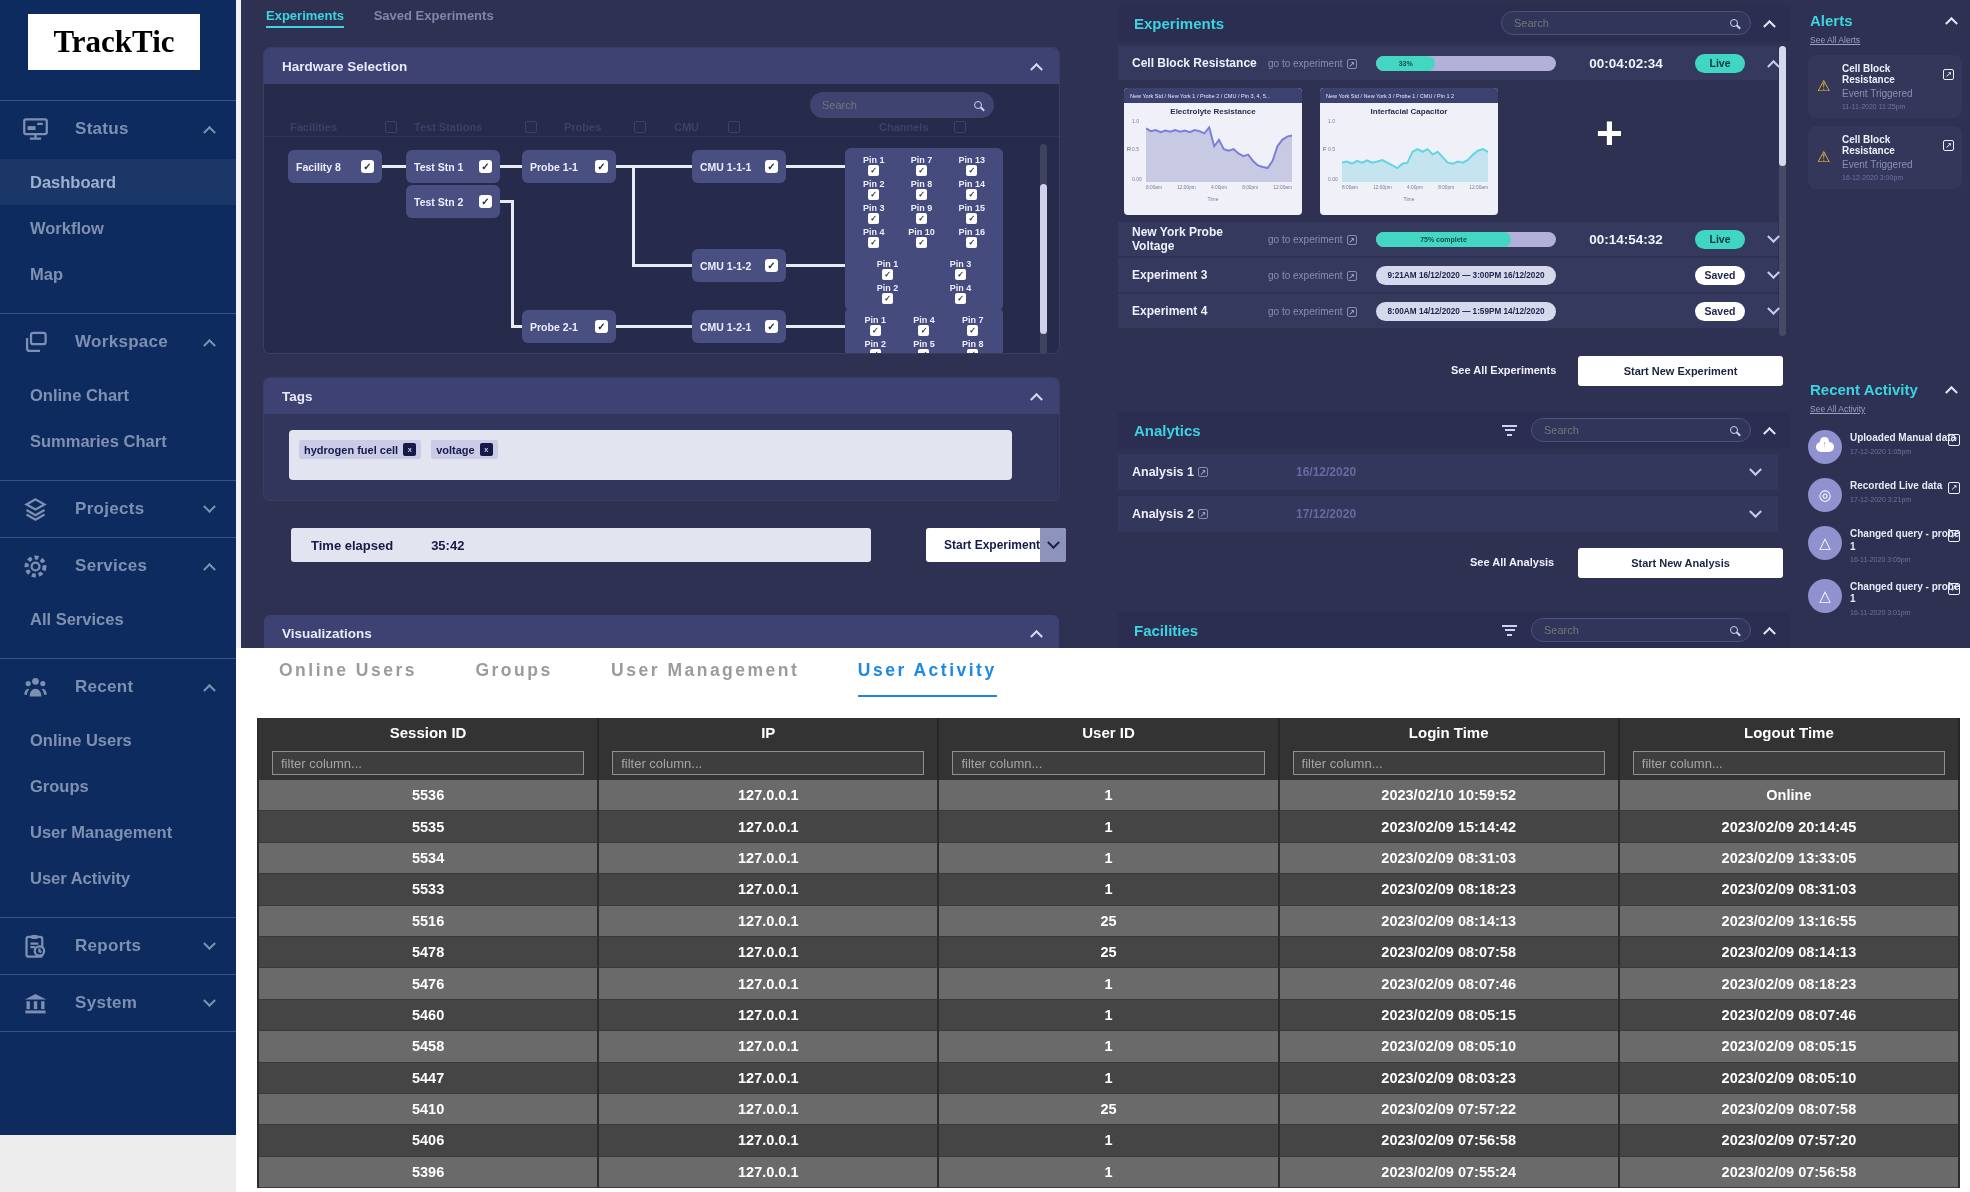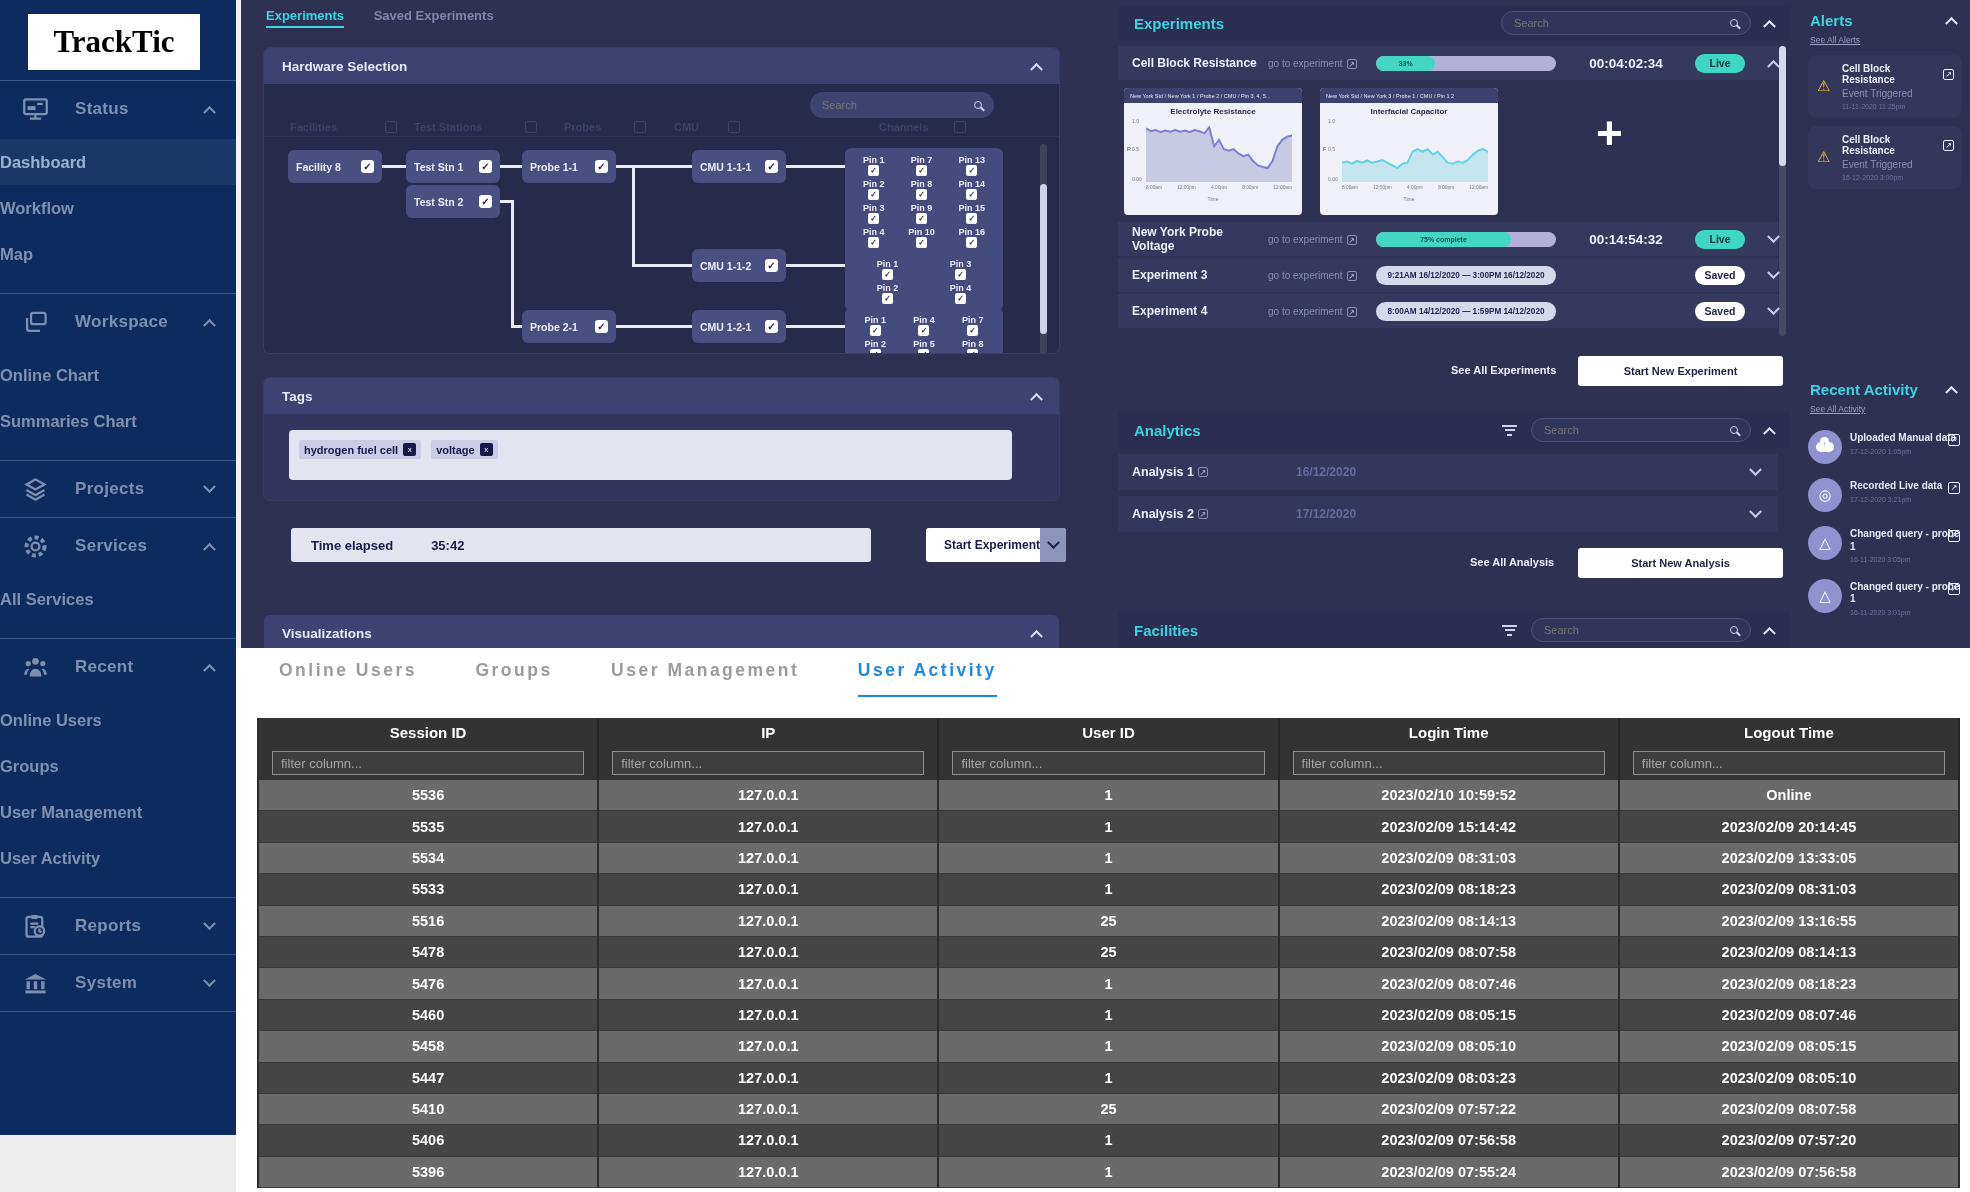--- a/index.html
+++ b/index.html
@@ -3,30 +3,30 @@
 <meta charset="utf-8">
 <style>
   * { margin:0; padding:0; box-sizing:border-box; }
   body { font-family:"Liberation Sans", sans-serif; background:#ededed; }
   .page { position:relative; width:1970px; height:1192px; overflow:hidden; background:#ededed; }
 
   
   .sidebar { position:absolute; left:0; top:0; width:236px; height:1135px; background:#0d2b5e; overflow:hidden; }
   .logo-box { margin:14px 0 0 28px; width:172px; height:56px; background:#fff; display:flex; align-items:center; justify-content:center; }
   .logo-box span { font-family:"Liberation Serif", serif; font-weight:bold; font-size:31px; color:#000; }
-  .nav { margin-top:10px; border-bottom:1px solid rgba(122,151,198,.4); }
+  .nav { margin-top:30px; border-bottom:1px solid rgba(122,151,198,.4); }
   .nav-sec { border-top:1px solid rgba(122,151,198,.4); }
   .sec-head { display:flex; align-items:center; height:56px; padding:0 22px; color:#7e90b2; cursor:pointer; }
   .sec-head svg { width:27px; height:27px; margin-right:26px; flex:none; }
   .sec-head .sec-label { flex:1; font-size:17px; font-weight:bold; letter-spacing:.3px; }
   .chev { display:inline-block; width:9px; height:9px; border-right:2.5px solid currentColor; border-bottom:2.5px solid currentColor; }
   .chev.up { transform:rotate(-135deg) translate(-2px,-2px); }
   .chev.down { transform:rotate(45deg) translate(-2px,-2px); }
   .sec-items { padding:2px 0 16px 0; }
-  .nav-item { height:46px; display:flex; align-items:center; font-size:16.5px; font-weight:bold; color:#8091b0; cursor:pointer; }
+  .nav-item { height:46px; display:flex; align-items:center; padding-left:30px; font-size:16.5px; font-weight:bold; color:#8091b0; cursor:pointer; }
   .nav-item.active { background:rgba(255,255,255,.06); color:#9db0cf; }
 
   
   .dash { position:absolute; left:236px; top:0; width:1734px; height:648px; background:#2e3152; overflow:hidden; }
   .dash-sep { position:absolute; left:0; top:0; width:5px; height:648px; background:#f2f2f4; z-index:6; }
 
   .dash-tabs { position:absolute; left:30px; top:8px; font-size:13px; font-weight:bold; }
   .dash-tab-active { color:#3bd4e0; border-bottom:2px solid #3bd4e0; padding-bottom:3px; cursor:pointer; }
   .dash-tab-idle { color:#7f85ac; margin-left:26px; cursor:pointer; }
 

